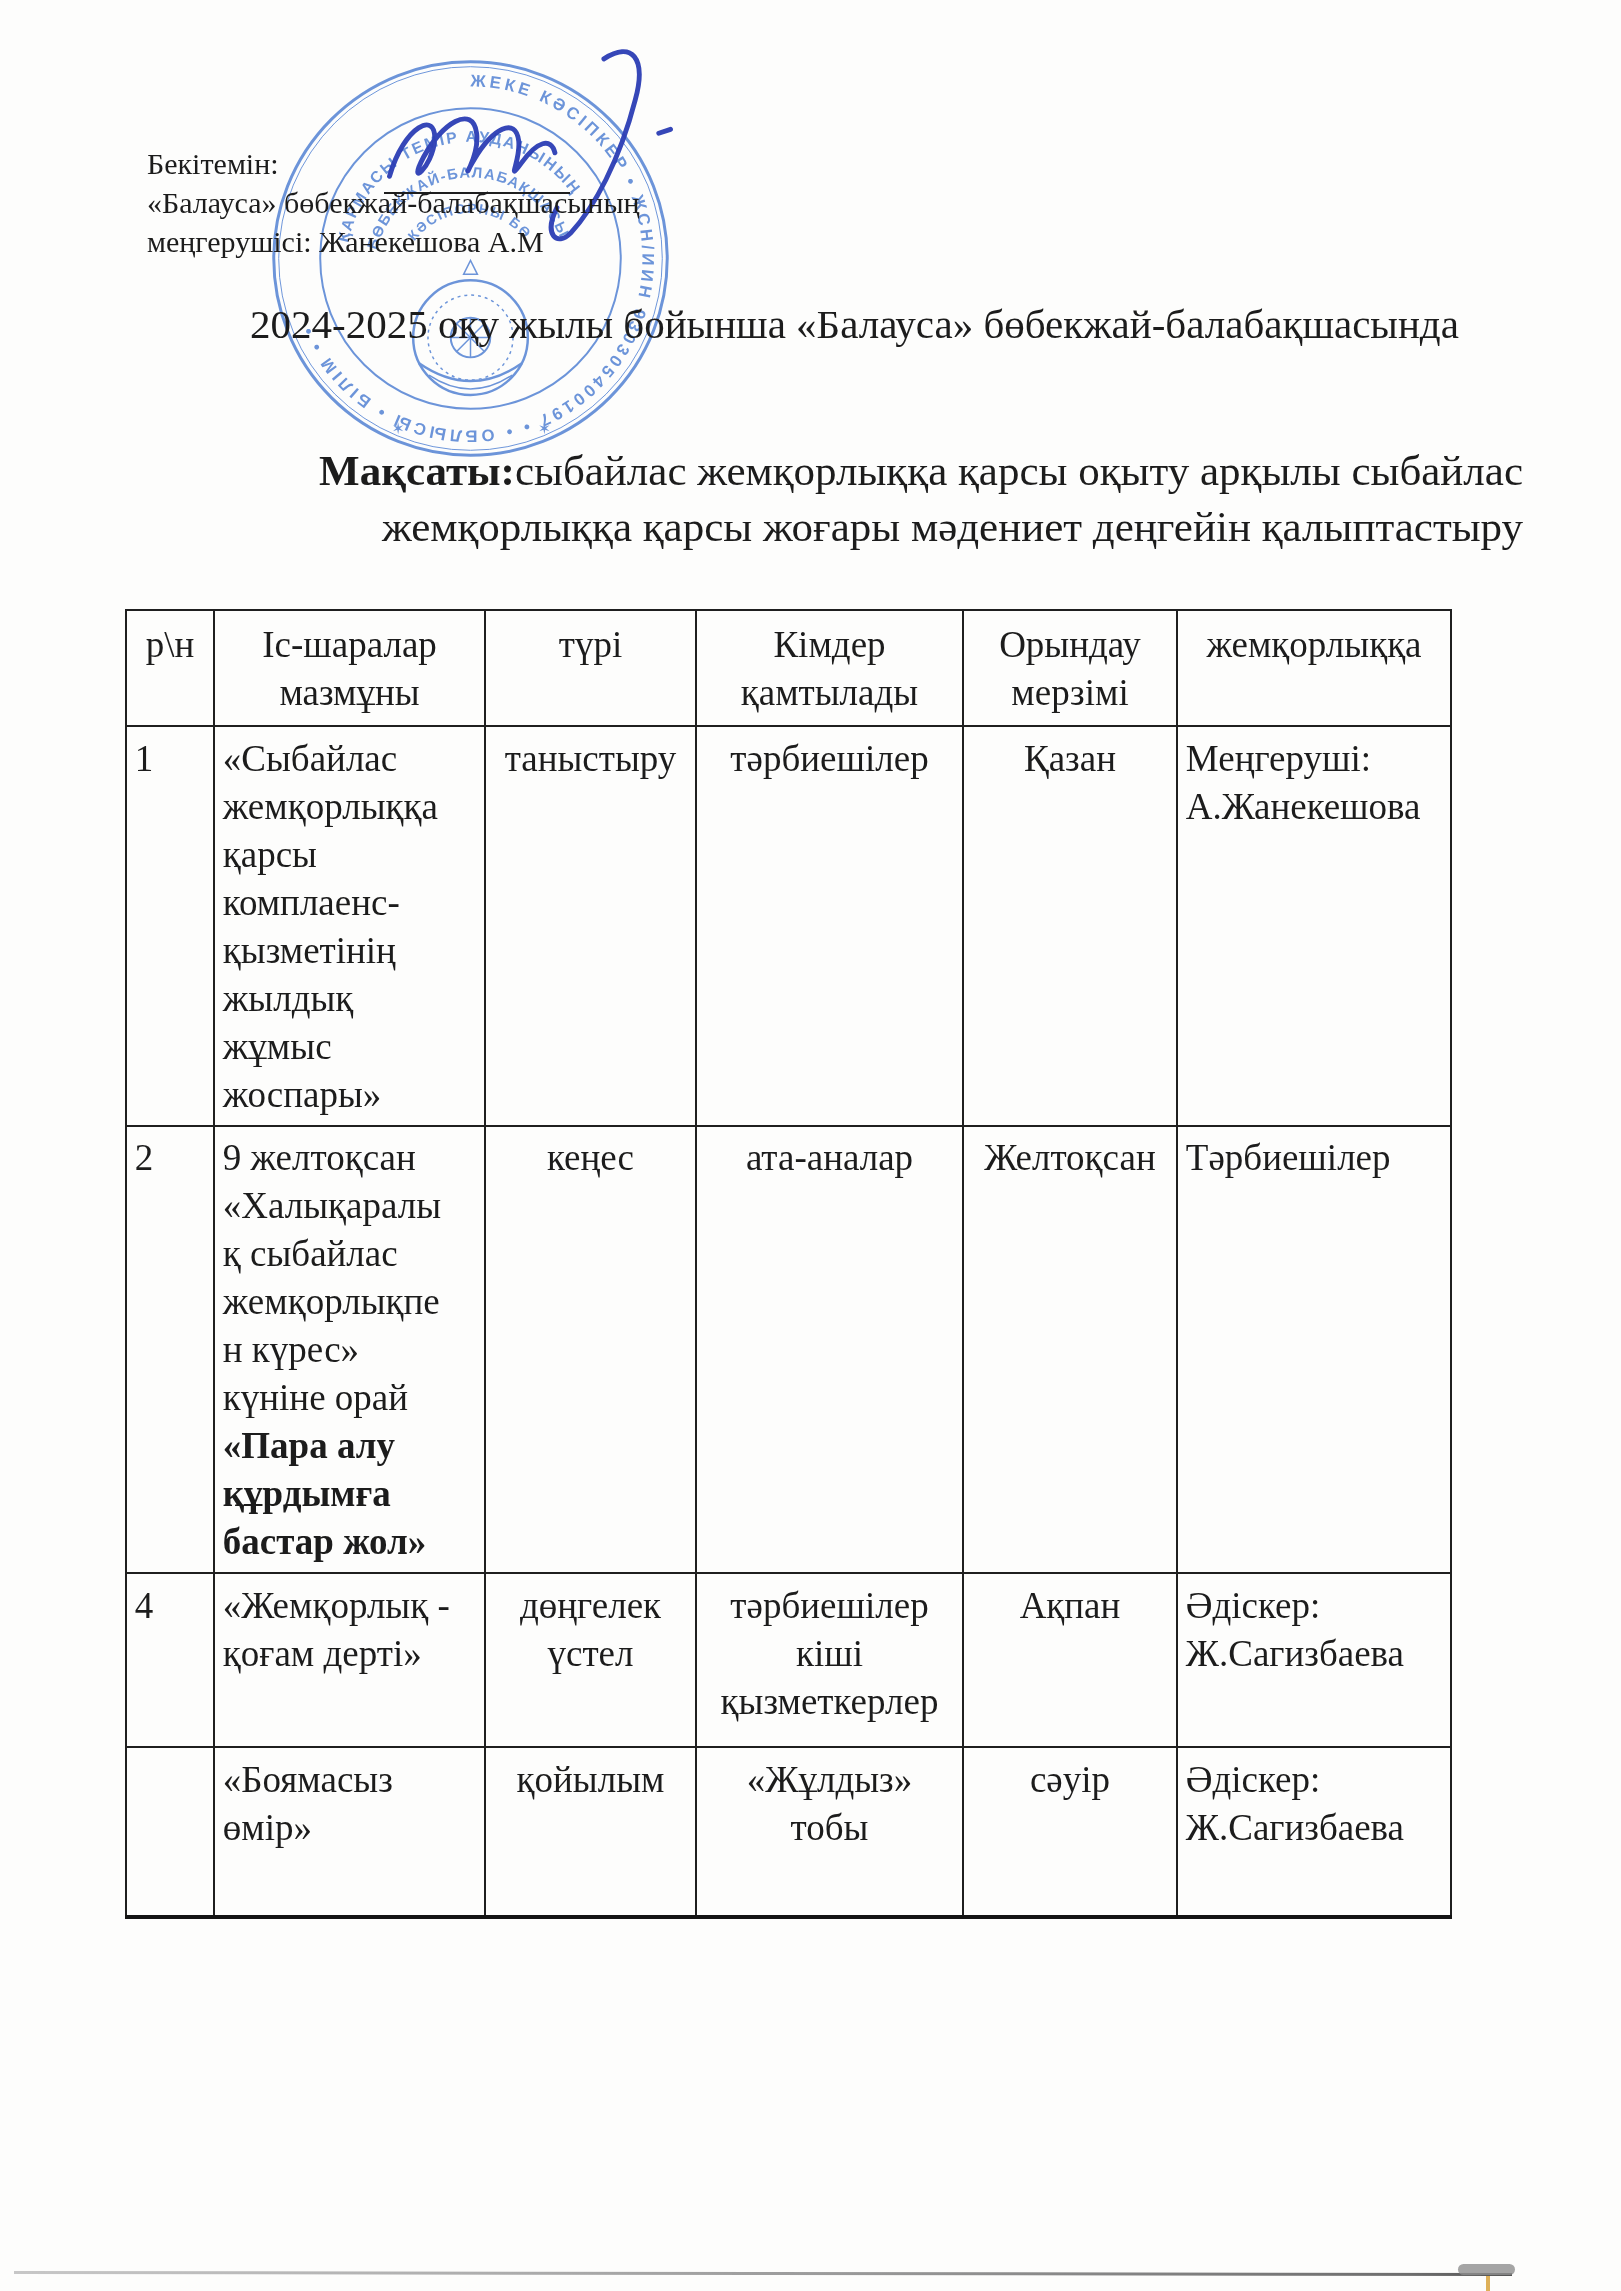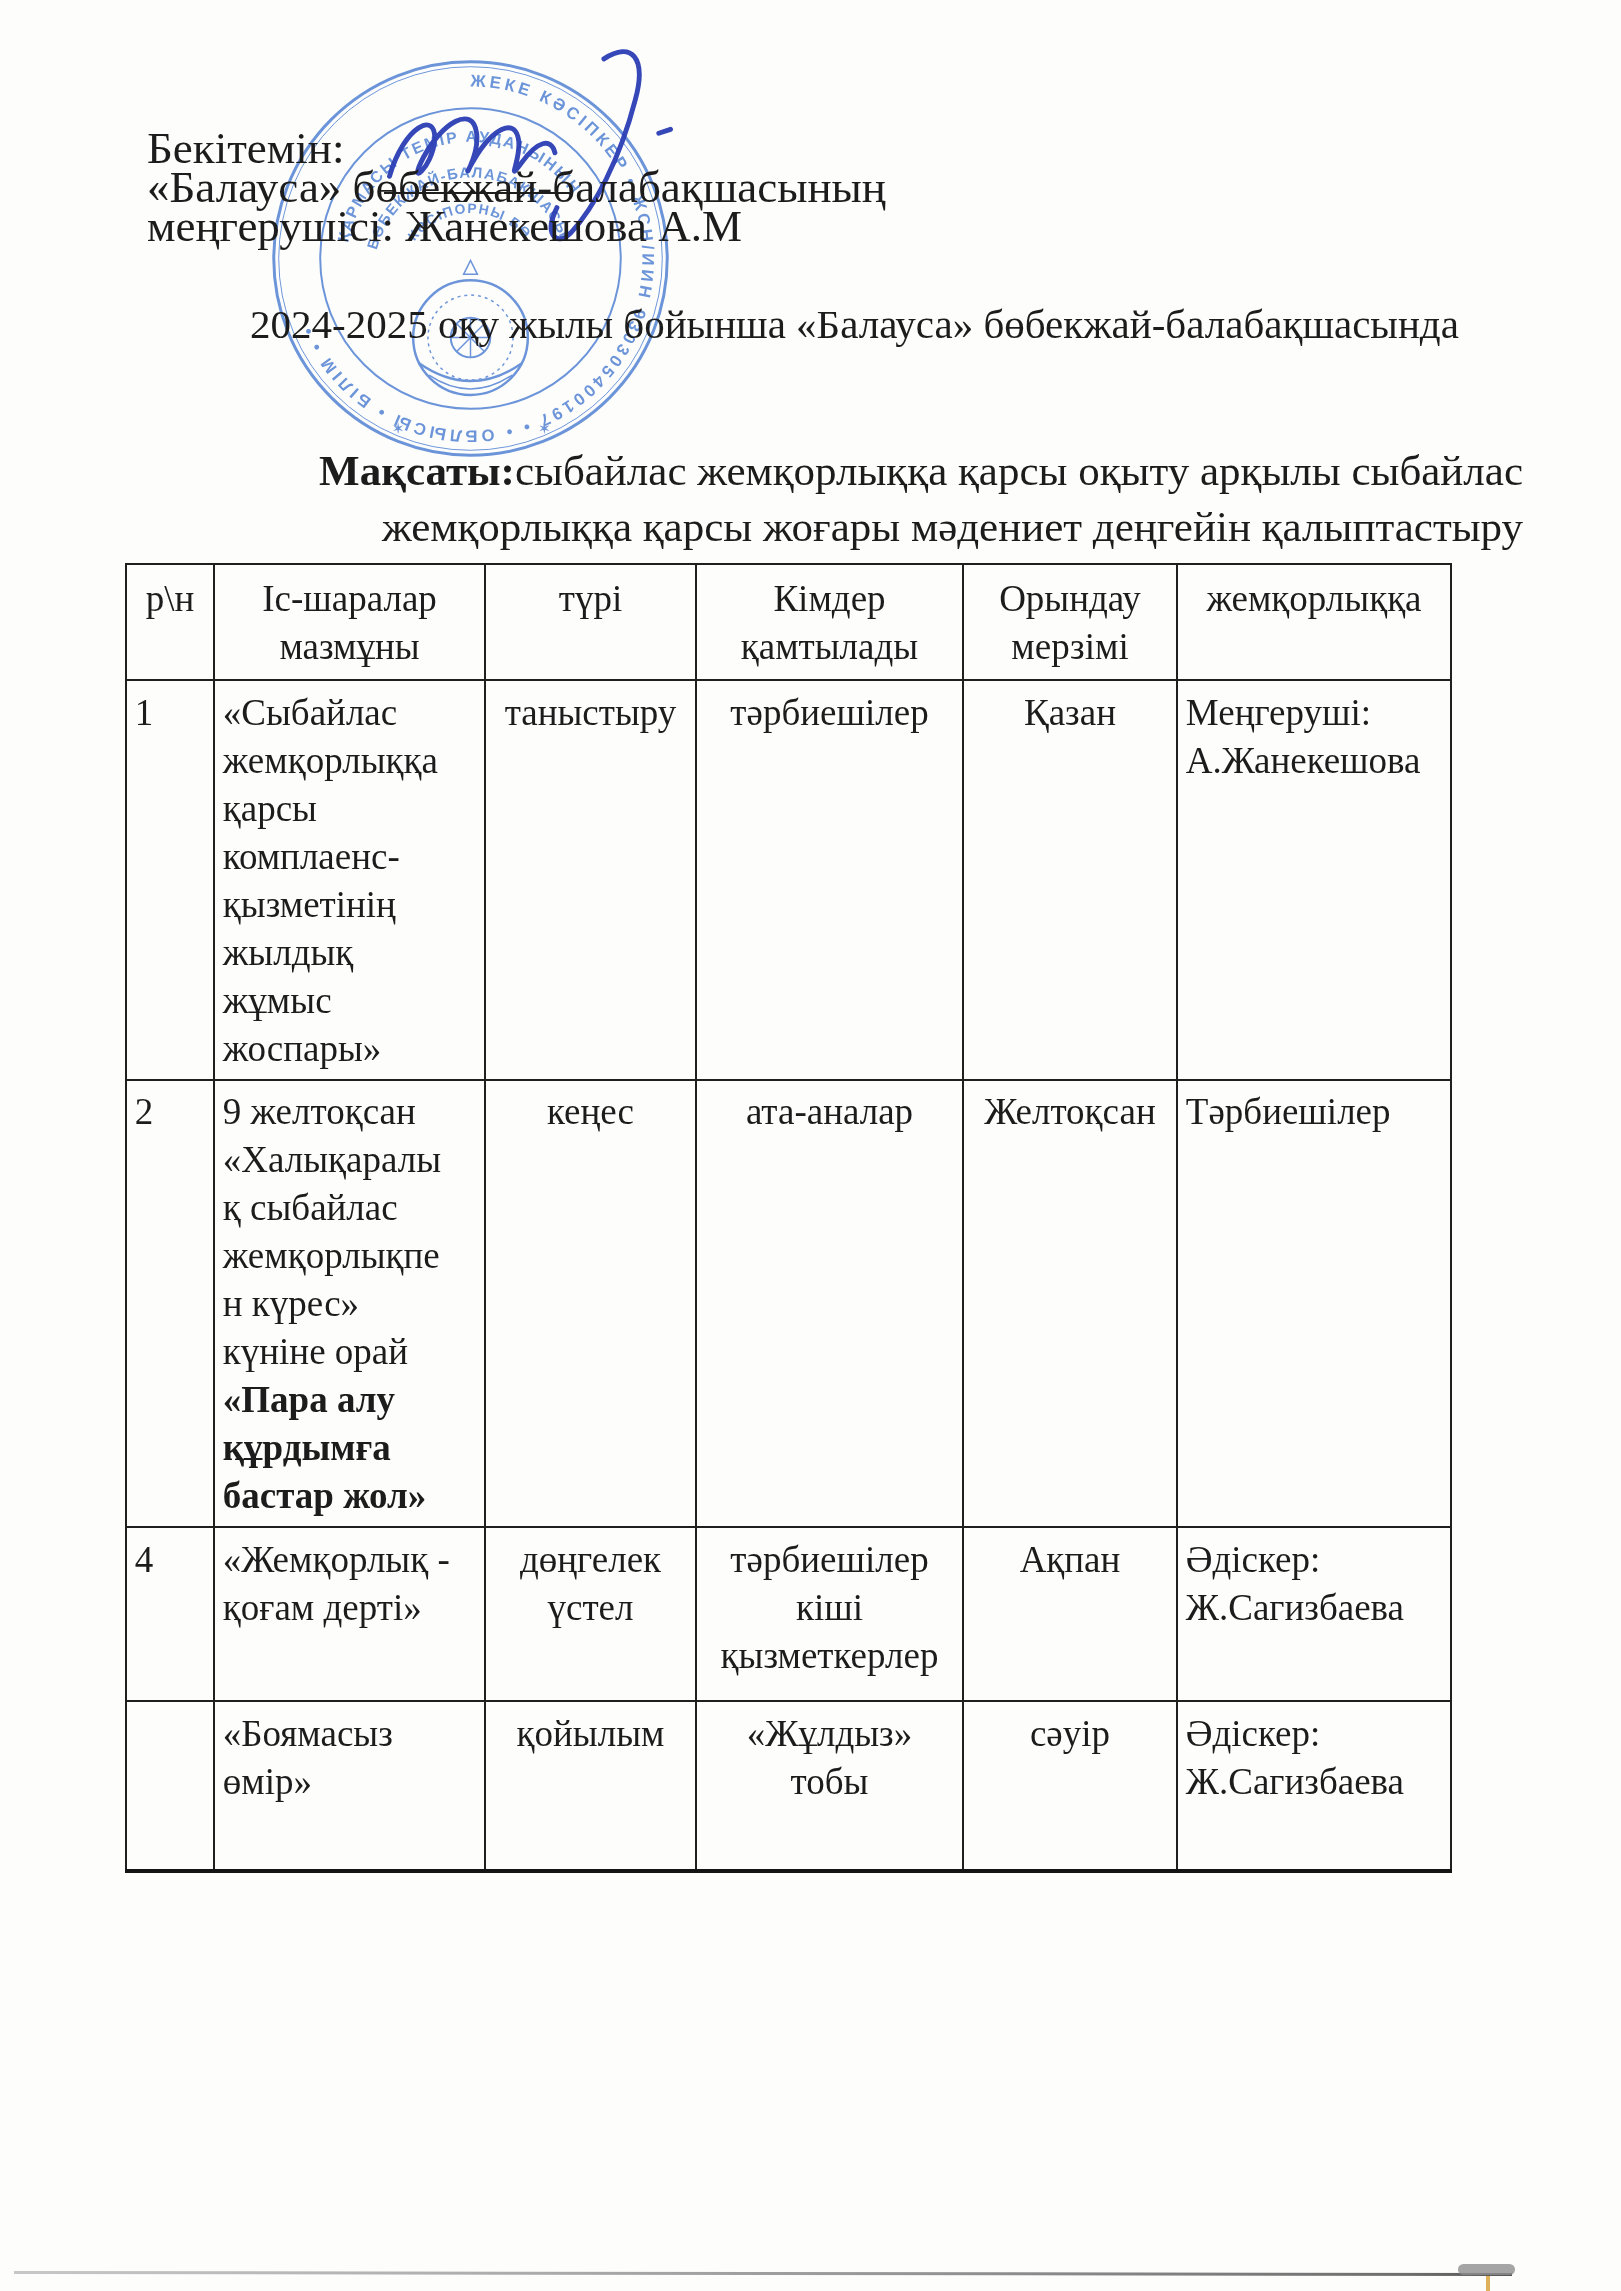--- a/index.html
+++ b/index.html
@@ -19,36 +19,36 @@
   .signature{
     position:absolute;left:365px;top:39px;width:329px;height:211px;
     opacity:.95;
   }
   .sign-line{
     position:absolute;left:384px;top:192px;width:186px;height:0;
     border-top:2.9px solid #1e1e1e;
   }
   
   .approval{
-    position:absolute;left:147px;top:129px;
-    font-size:45px;line-height:39px;
+    position:absolute;left:147px;top:144px;
+    font-size:30px;line-height:39px;
   }
   
   .titleblock{
     position:absolute;left:186px;top:296px;width:1337px;
     text-align:center;font-size:41px;line-height:56px;
   }
   .purpose{
     position:absolute;left:186px;top:443px;width:1337px;
     text-align:right;font-size:43px;line-height:56px;
   }
   .b{font-weight:bold;}
   
   table.events{
-    position:absolute;left:125px;top:563px;
+    position:absolute;left:125px;top:609px;
     border-collapse:collapse;table-layout:fixed;
     width:1324px;
     font-size:37px;line-height:48px;
   }
   table.events,
   table.events td,table.events th{
     border:2px solid #1f1f1f;
   }
   table.events{border:2.9px solid #141414;border-bottom:4.9px solid #141414;}
   table.events th,table.events td{

